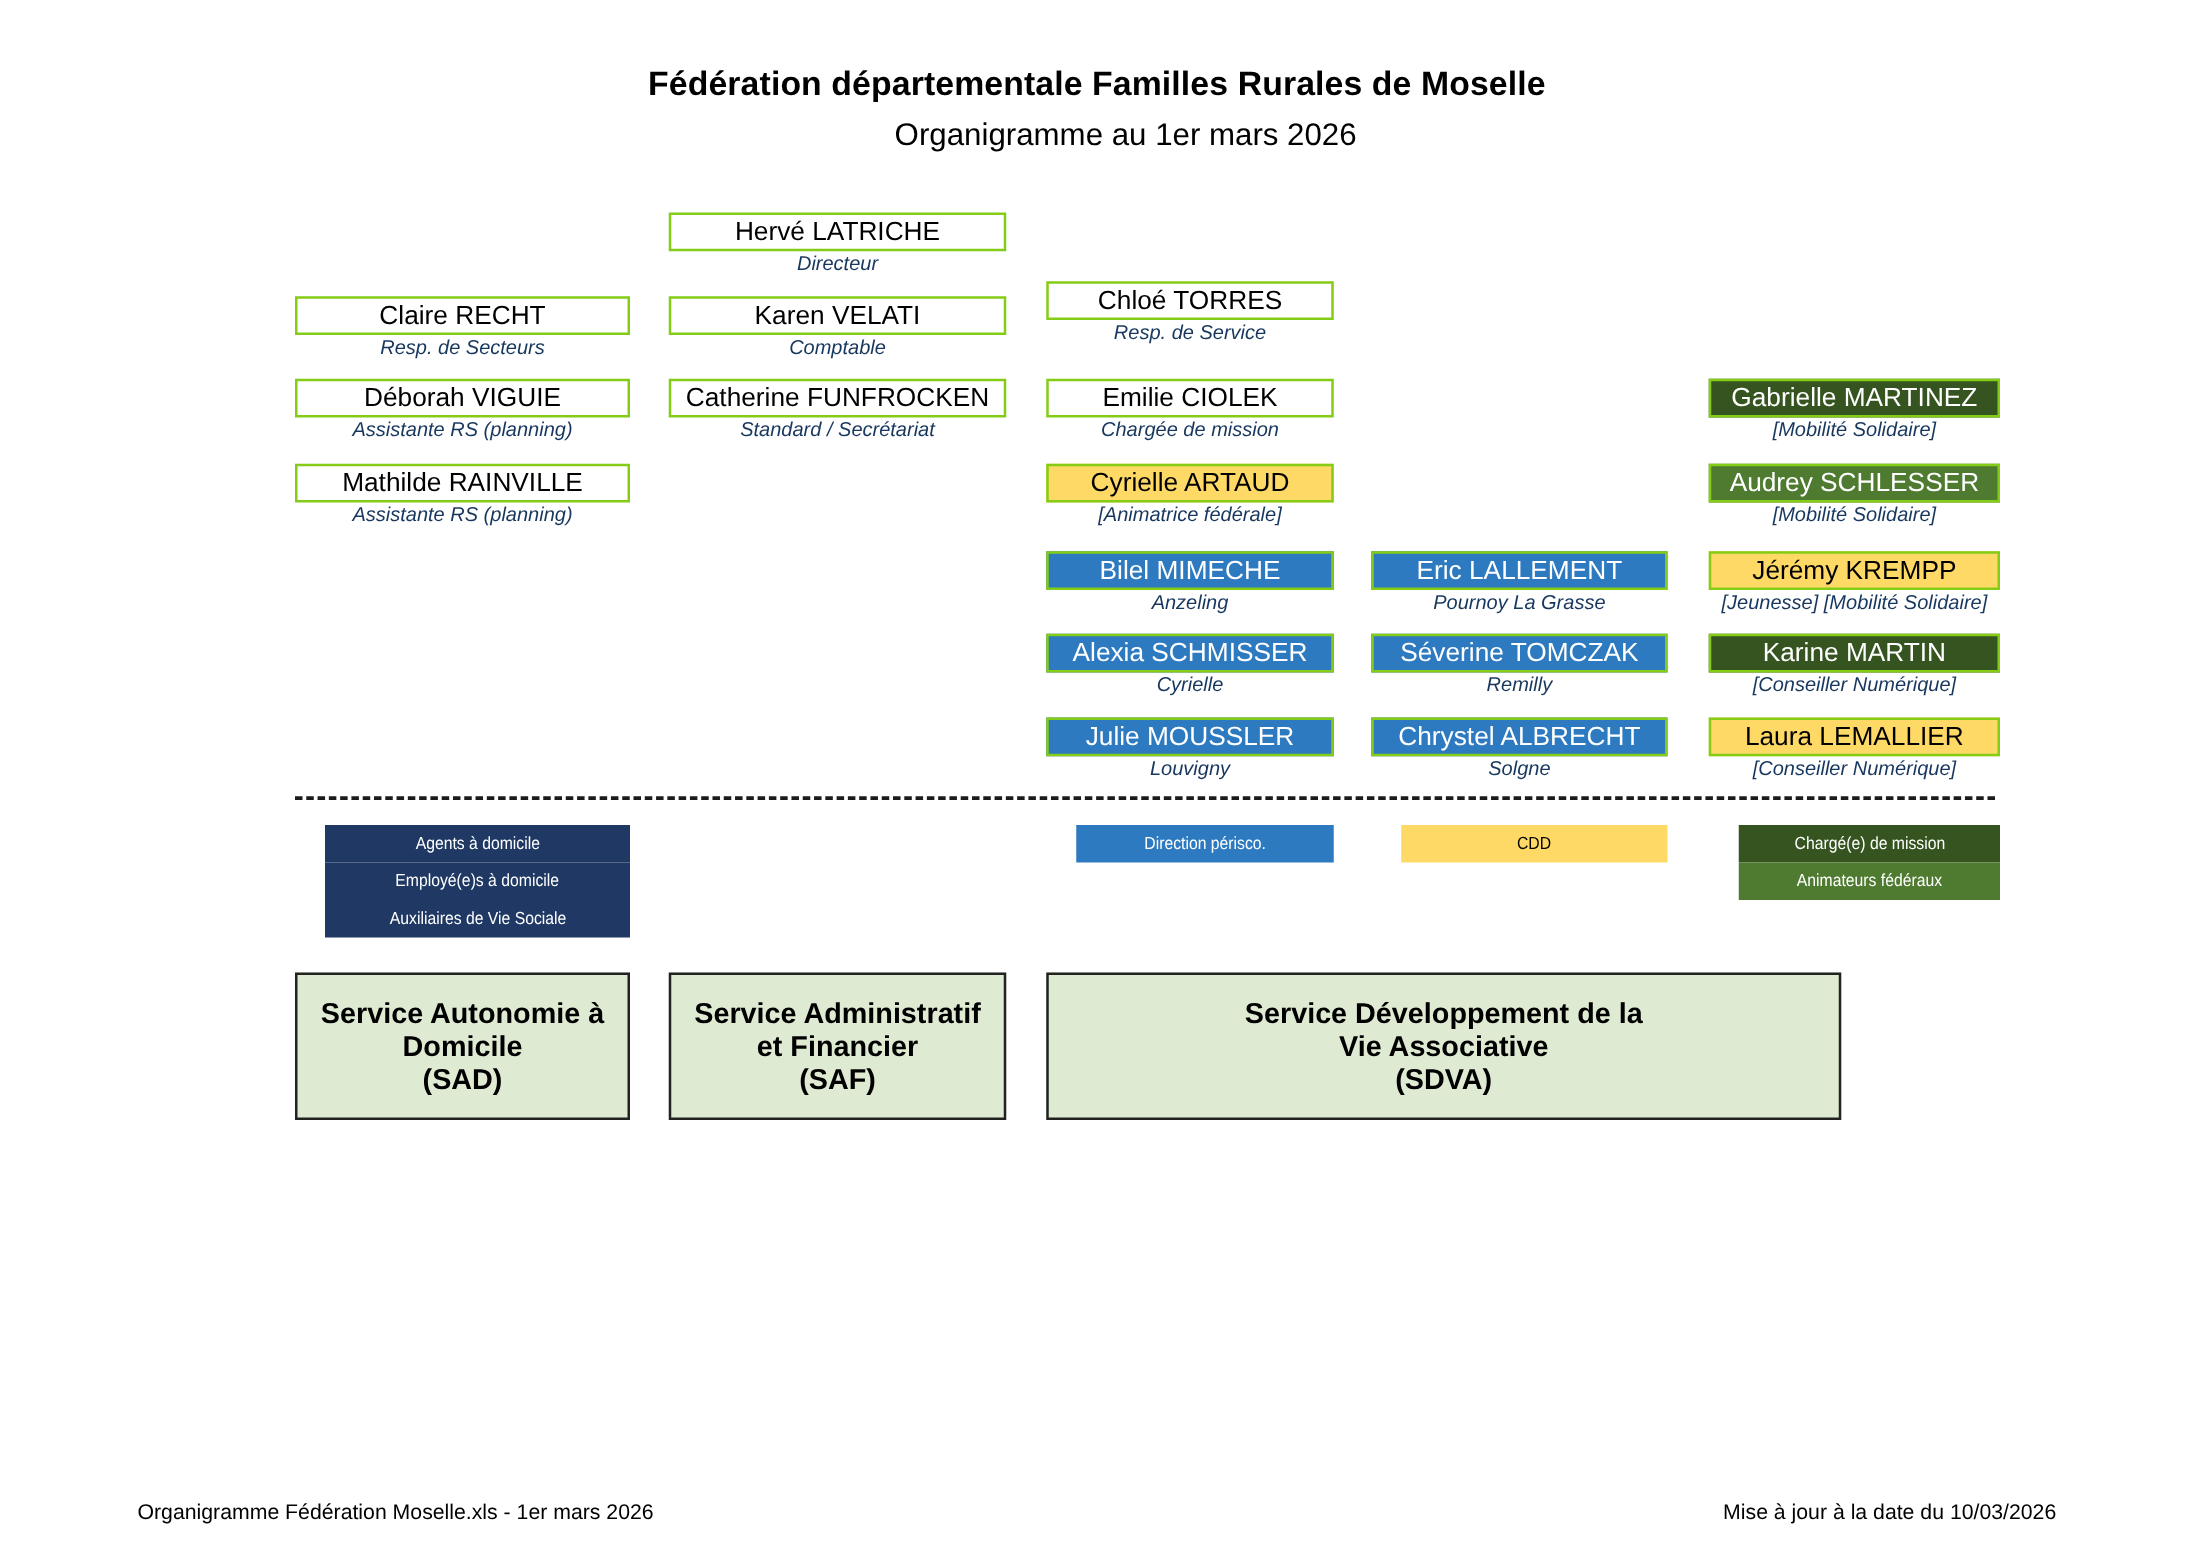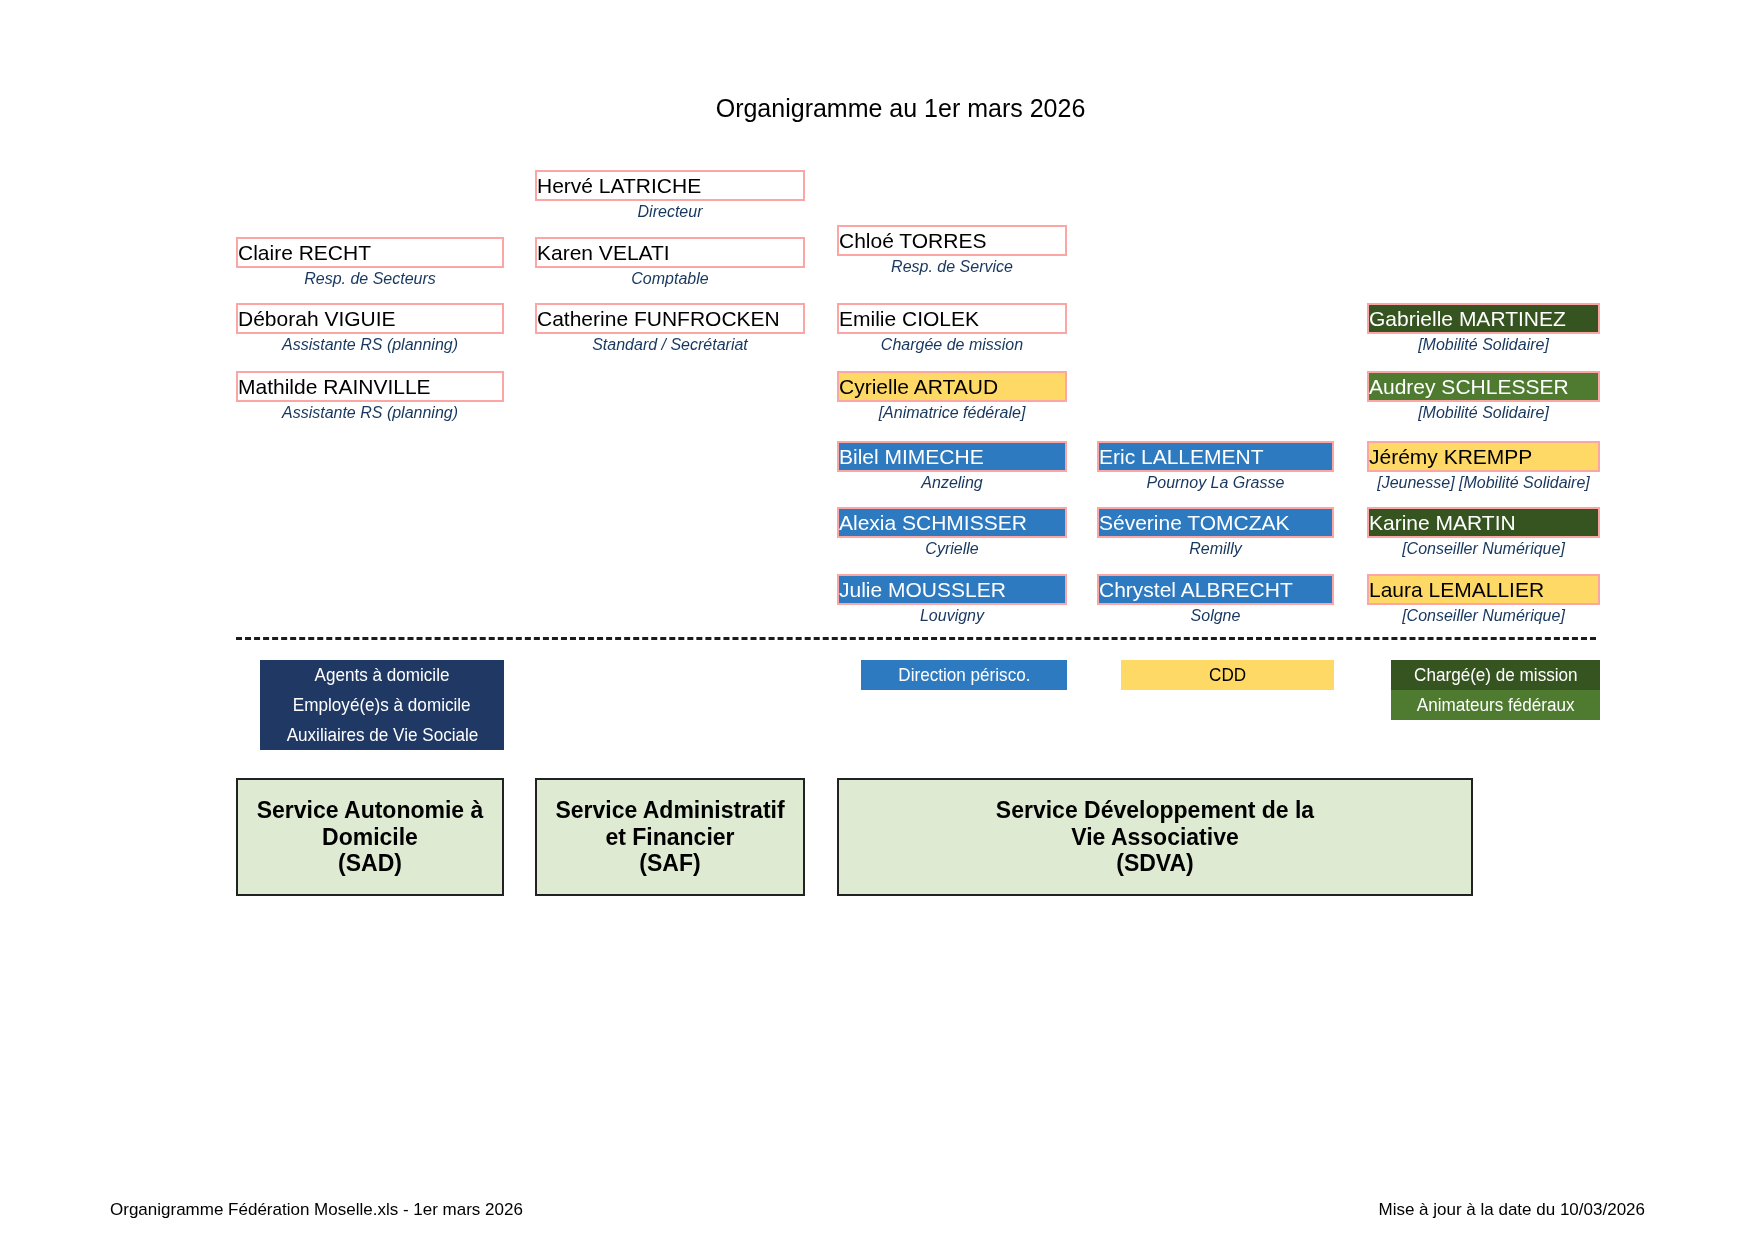--- a/index.html
+++ b/index.html
@@ -20,23 +20,23 @@
   }
   .subtitle{
     position:absolute;left:0;top:94px;width:1755px;
     text-align:center;font-size:25px;font-weight:normal;padding-left:23px;
   }
 
   
   .node{position:absolute;}
   .node .box{
     box-sizing:border-box;
-    border:2px solid #fca5a5;
+    border:2px solid #84cc16;
     height:31px;line-height:28px;
-    text-align:left;
+    text-align:center;
     font-size:21px;
     white-space:nowrap;
     overflow:hidden;
   }
   .node .cap{
     margin-top:2px;
     text-align:center;
     font-size:16px;
     font-style:italic;
     color:#17375e;
@@ -53,21 +53,21 @@
     position:absolute;
     border-top:3px dashed #1b1b1b;
     height:0;
   }
 
   
   .legend{position:absolute;box-sizing:border-box;}
   .legend .lrow{
     box-sizing:border-box;
     text-align:center;
-    font-size:19px;
+    font-size:14px;
     height:30px;line-height:29px;
     white-space:nowrap;
     font-stretch:condensed;
     transform-origin:center;
     margin-left:24px;
   }
   .legend .lrow span{display:inline-block;transform:scaleX(.9);}
   .lrow.navy{background:#1f3864;color:#ffffff;}
   .lrow.blue{background:#2d7ac0;color:#ffffff;}
   .lrow.yellow{background:#ffd966;color:#000000;}
@@ -89,20 +89,21 @@
   
   .foot{position:absolute;font-size:17px;color:#000;white-space:nowrap;}
   .foot.left{left:110px;top:1200px;}
   .foot.right{right:110px;top:1200px;}
 </style>
 </head>
 <body>
 
 <div class="sheet">
 
+  <div class="title">Fédération départementale Familles Rurales de Moselle</div>
   <div class="subtitle">Organigramme au 1er mars 2026</div>
 
   <div id="nodes-layer">
       <div class="node" style="left: 535px; top: 170px; width: 270px;">
         <div class="box white">Hervé LATRICHE</div>
         <div class="cap">Directeur</div>
       </div>
       <div class="node" style="left: 236px; top: 237px; width: 268px;">
         <div class="box white">Claire RECHT</div>
         <div class="cap">Resp. de Secteurs</div>

